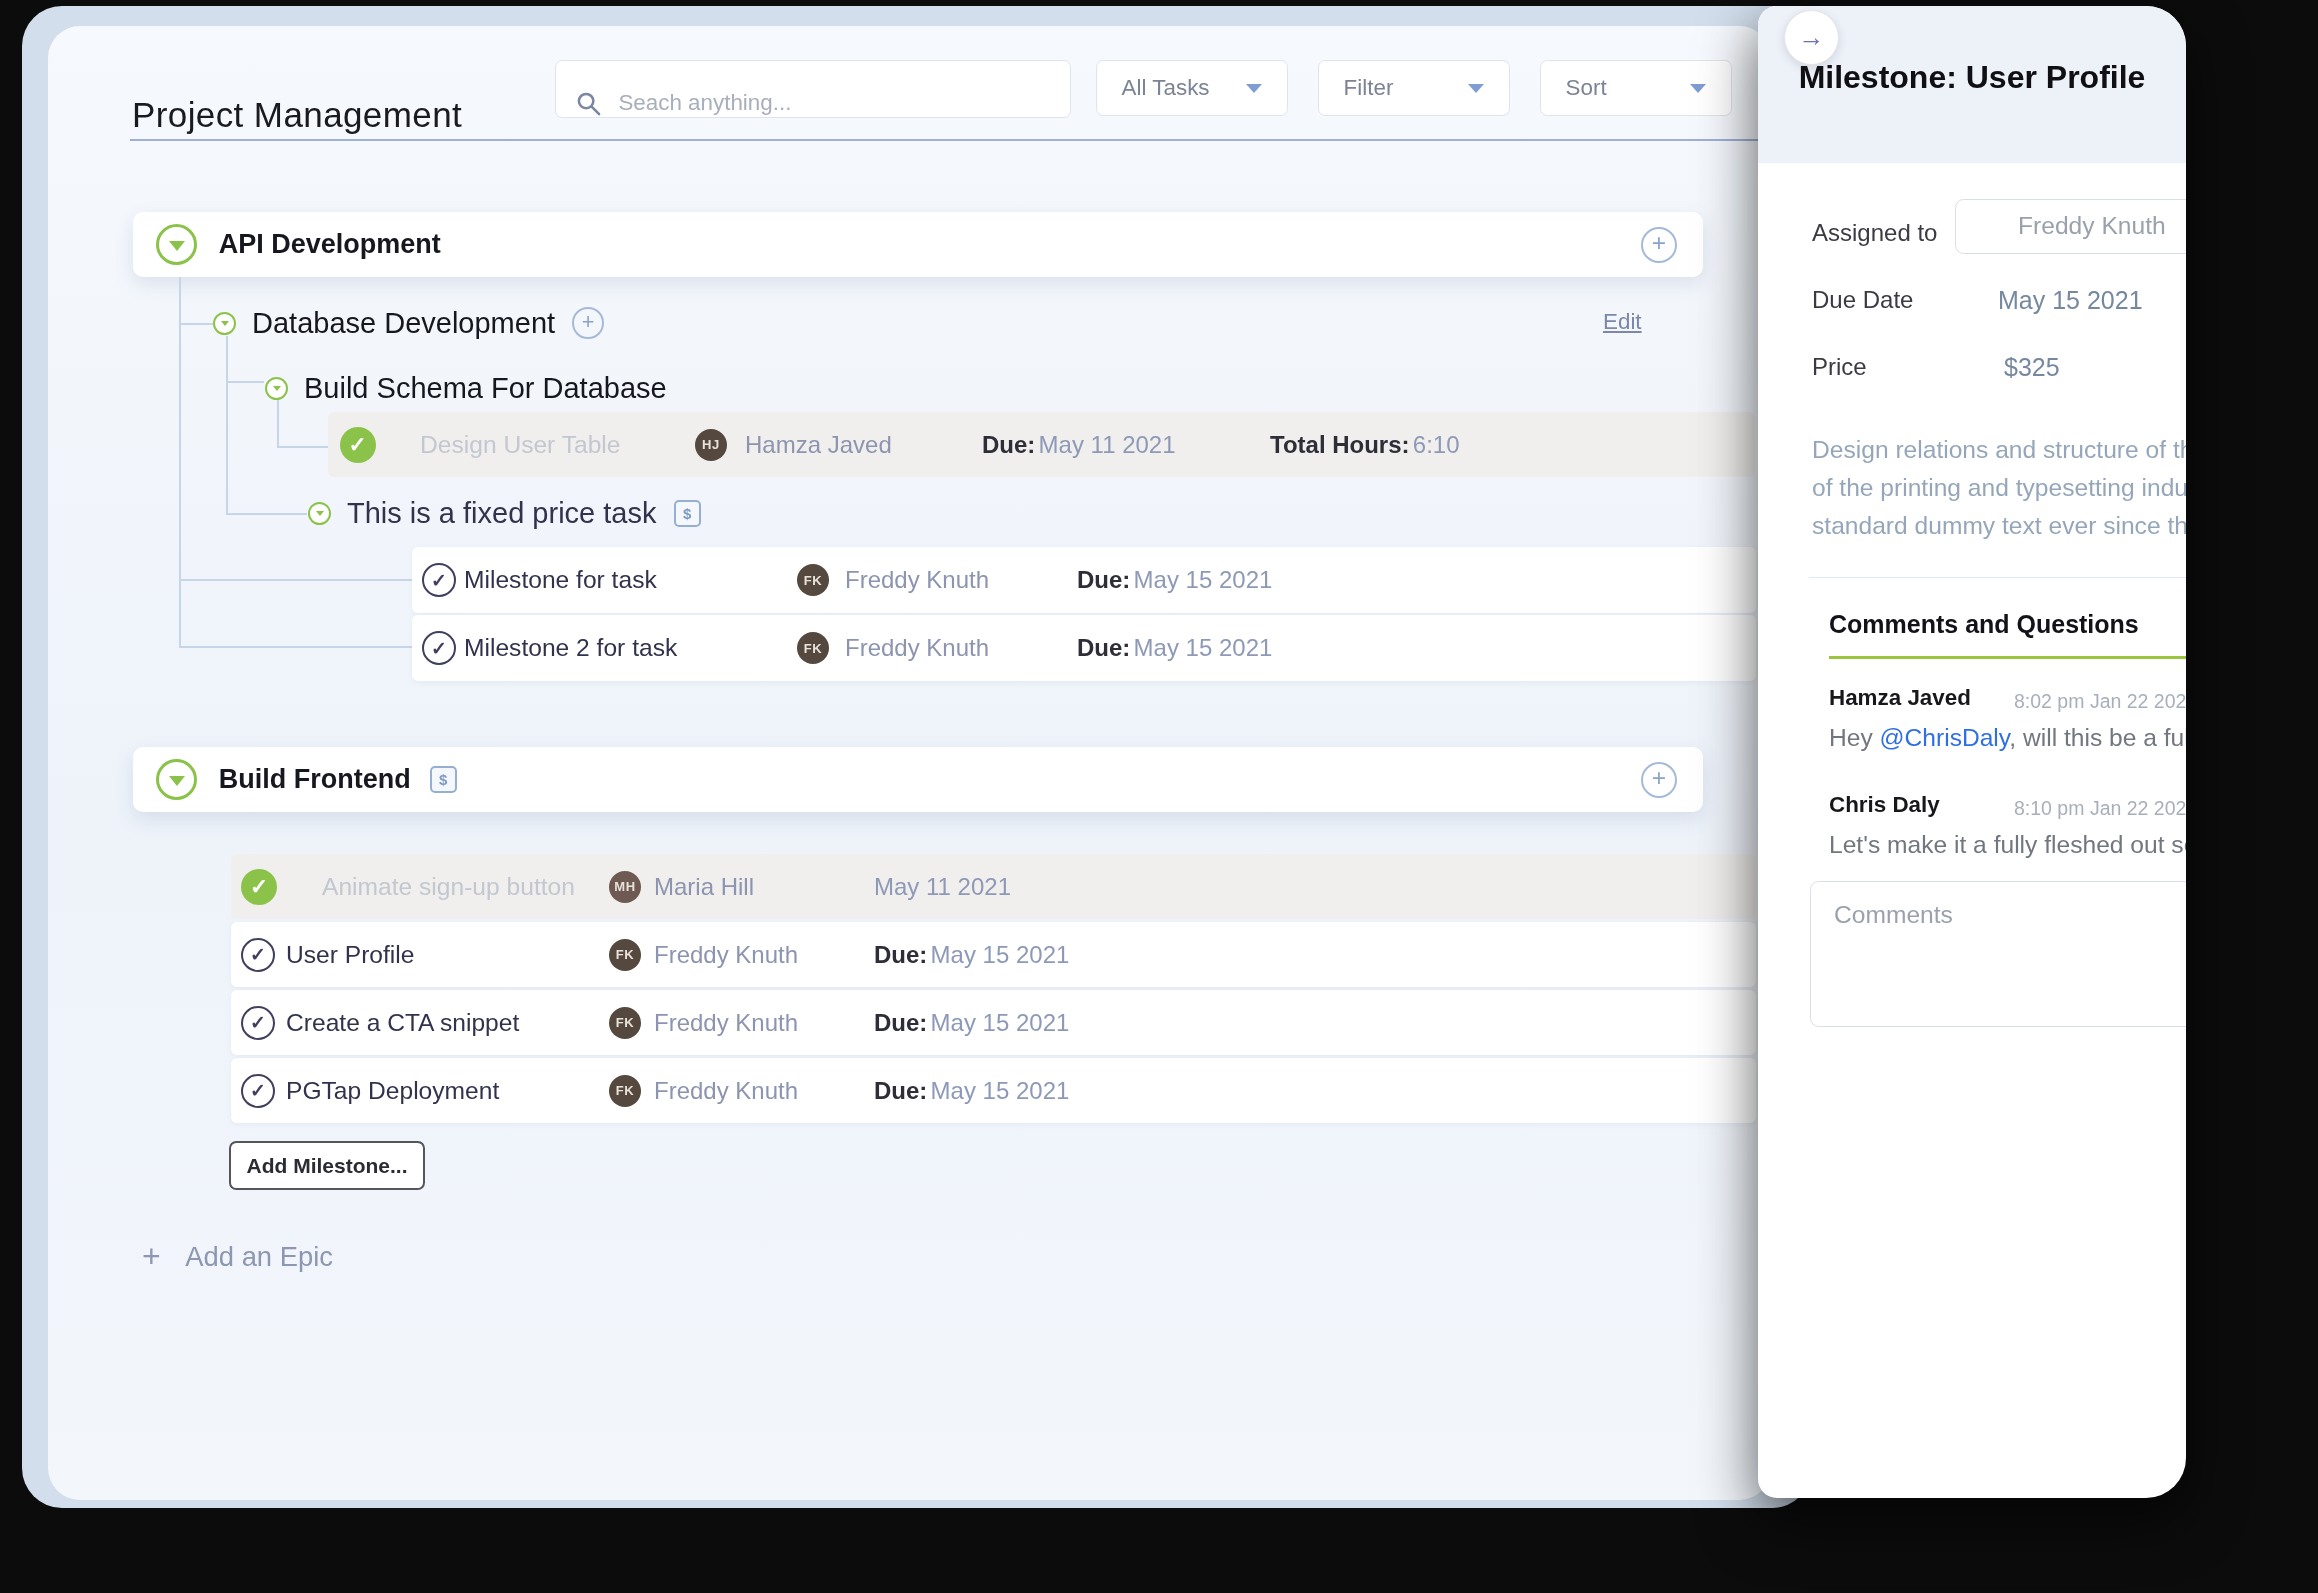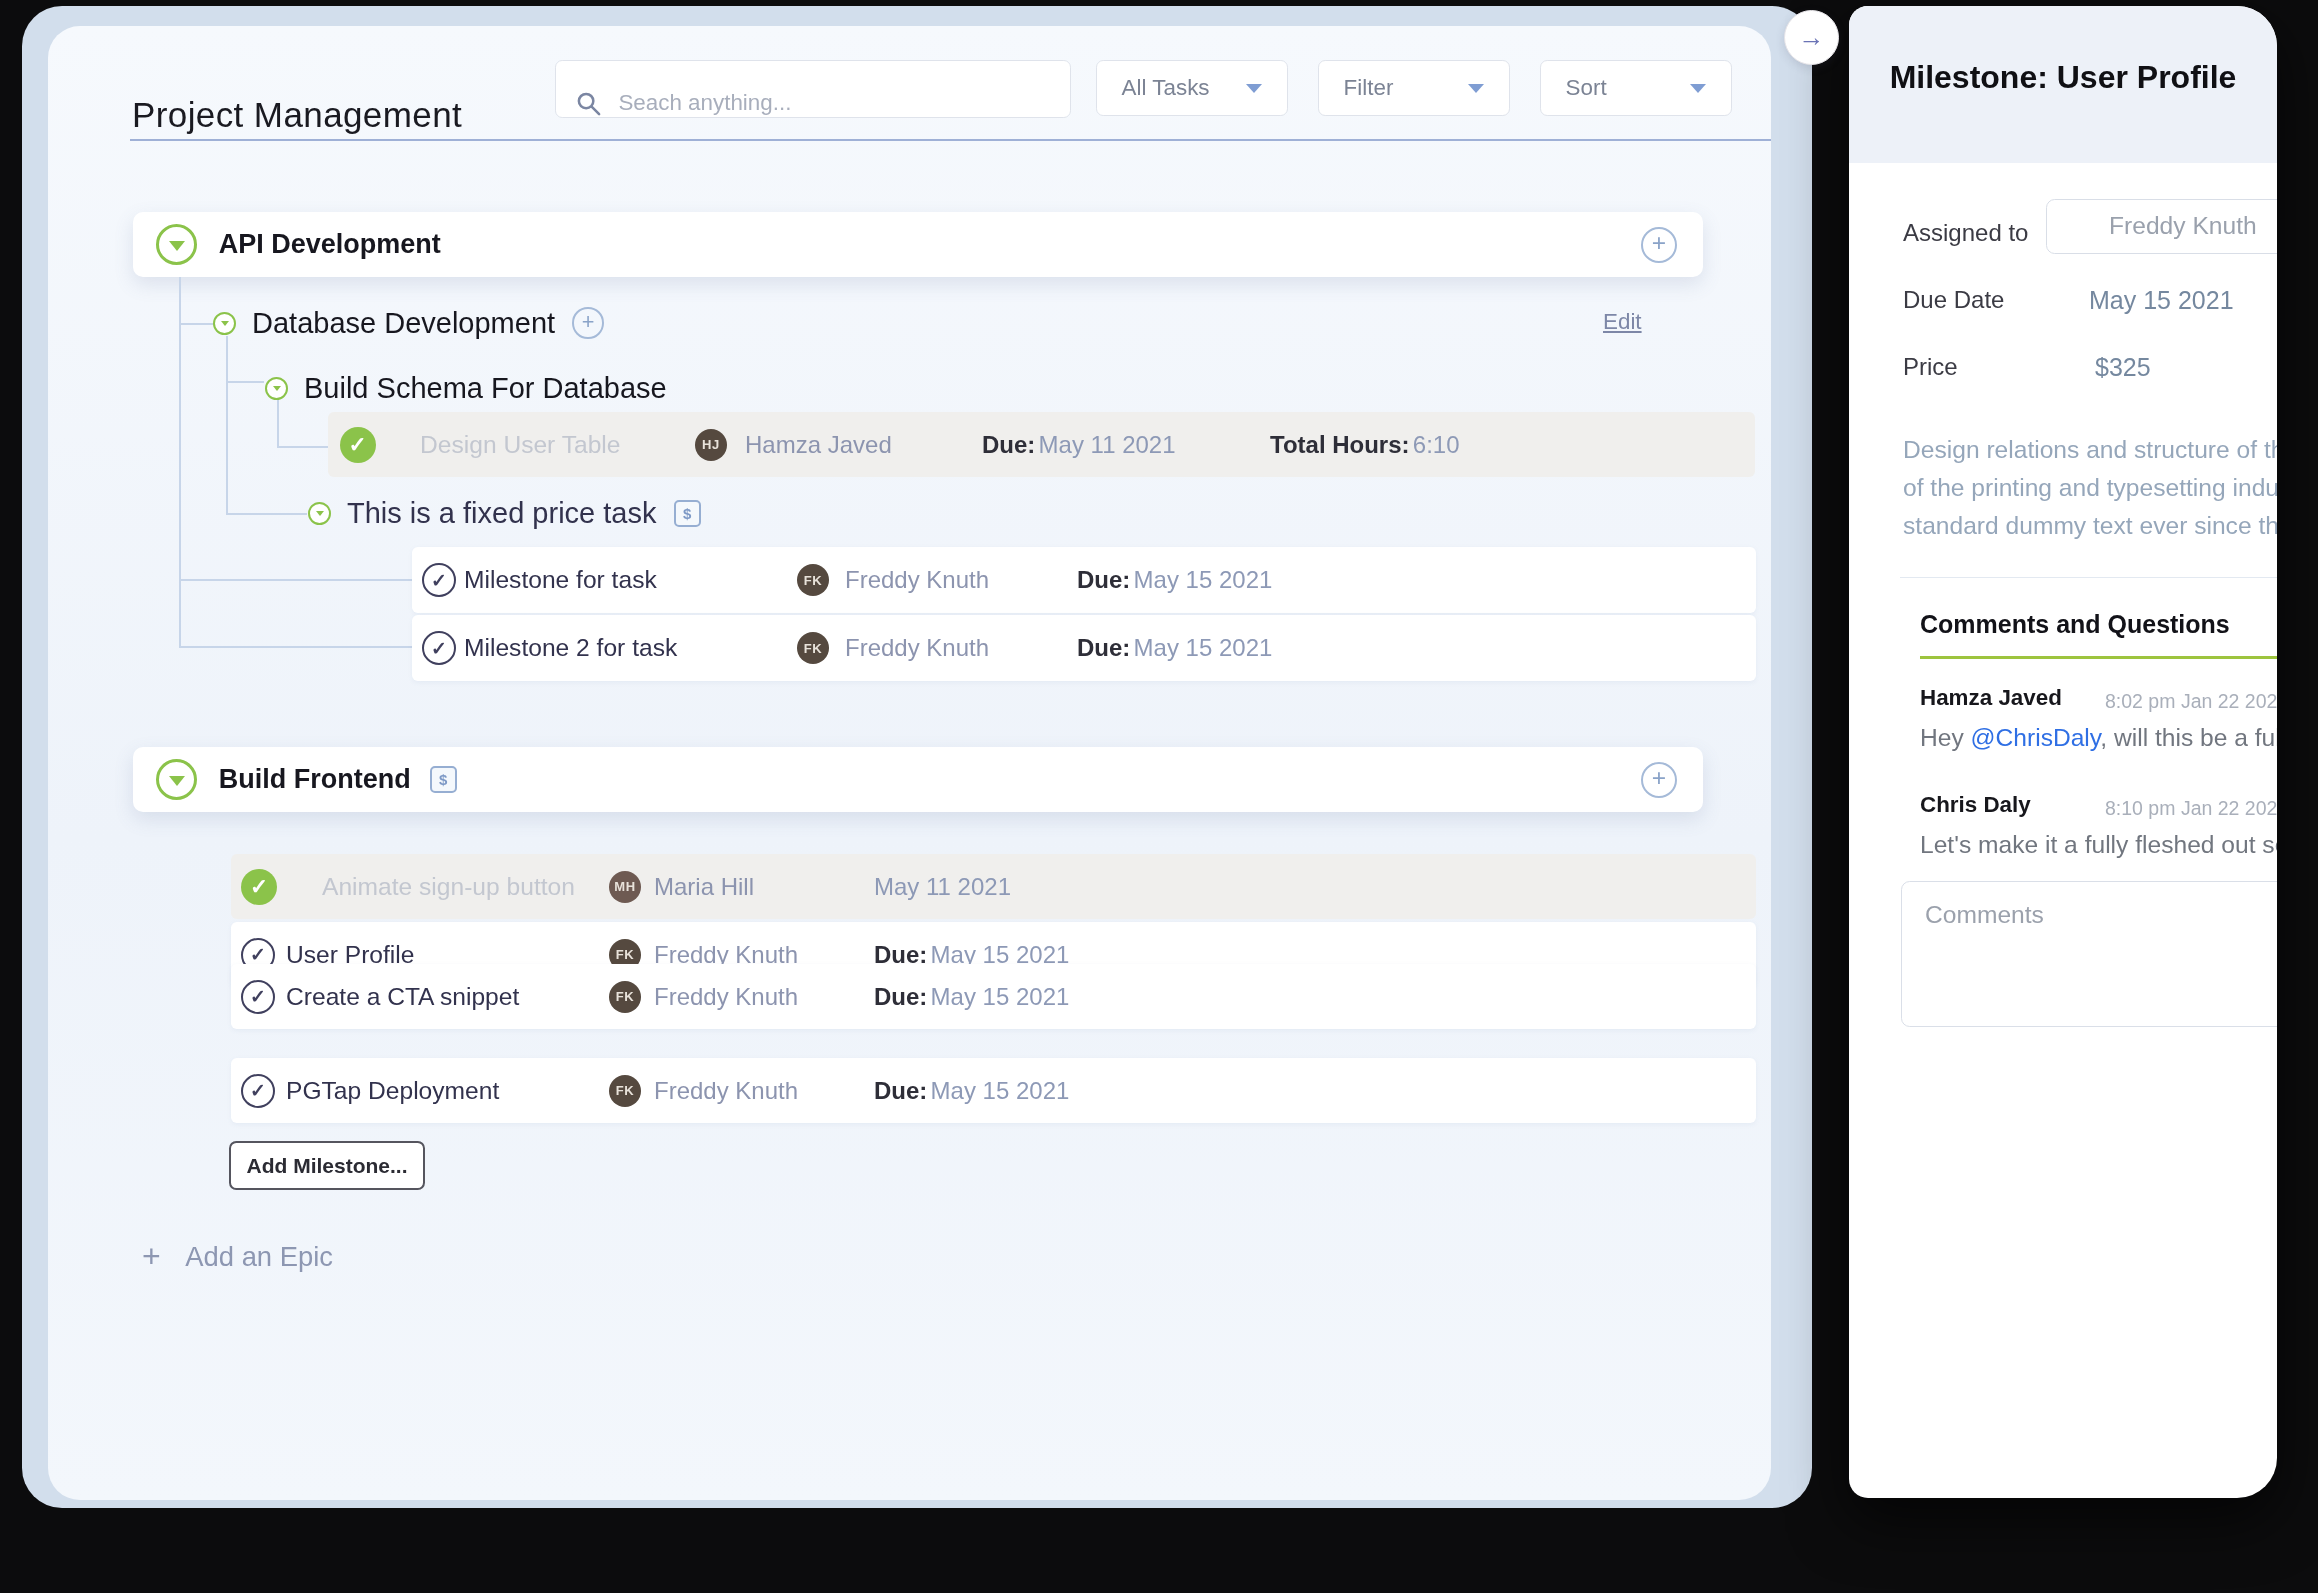--- a/index.html
+++ b/index.html
@@ -72,21 +72,21 @@
   .meta span{color:#8d99b6;font-size:24px;}
   .meta{white-space:nowrap;}
   
   .add-milestone{position:absolute;left:181px;top:1115px;width:192px;height:45px;background:#fff;
     border:2.2px solid #55555e;border-radius:7.2px;display:flex;align-items:center;justify-content:center;
     font-size:21px;font-weight:bold;color:#2b2b33;cursor:pointer;}
   .add-epic{position:absolute;left:94px;top:1212px;display:flex;align-items:center;cursor:pointer;}
   .add-epic .plus{font-size:32px;color:#8d97b2;font-weight:300;}
   .add-epic .lbl{font-size:27.4px;color:#8d97b2;margin-left:24.6px;}
   
-  .panel{position:absolute;left:1849px;top:5.8px;width:428px;height:1492px;background:#fff;
+  .panel{position:absolute;left:1758px;top:5.8px;width:428px;height:1492px;background:#fff;
     border-radius:19px 40px 40px 19px;overflow:hidden;
     box-shadow:0 21.7px 58px rgba(0,0,0,.65);}
   .panel-header{position:absolute;left:0;top:0;width:100%;height:157px;background:#edf1f8;}
   .panel-title{position:absolute;left:0;top:53px;width:100%;text-align:center;
     font-size:32px;font-weight:bold;color:#101014;}
   .collapse-btn{position:absolute;left:1784px;top:10px;width:53px;height:53px;border-radius:50%;
     background:#fff;border:1.4px solid #e6e4e8;box-shadow:0 2.9px 10px rgba(60,60,90,.15);
     display:flex;align-items:center;justify-content:center;cursor:pointer;z-index:5;}
   .collapse-btn::before{content:"→";font-size:26px;color:#6a73b5;}
   .fieldlabel{position:absolute;left:54px;font-size:24px;color:#3b3b44;}
@@ -222,21 +222,21 @@
   </div>
 
   <div class="trow" style="left:183px;top:896px;width:1525px;height:65px;">
     <div class="check-outline" style="left:10px;"></div>
     <div class="title" style="left:55px;">User Profile</div>
     <div class="avatar" style="left:378px;">FK</div>
     <div class="assignee" style="left:423px;">Freddy Knuth</div>
     <div class="meta" style="left:643px;"><b>Due:</b> <span>May 15 2021</span></div>
   </div>
 
-  <div class="trow" style="left:183px;top:938px;width:1525px;height:65px;">
+  <div class="trow" style="left:183px;top:964px;width:1525px;height:65px;">
     <div class="check-outline" style="left:10px;"></div>
     <div class="title" style="left:55px;">Create a CTA snippet</div>
     <div class="avatar" style="left:378px;">FK</div>
     <div class="assignee" style="left:423px;">Freddy Knuth</div>
     <div class="meta" style="left:643px;"><b>Due:</b> <span>May 15 2021</span></div>
   </div>
 
   <div class="trow" style="left:183px;top:1032px;width:1525px;height:65px;">
     <div class="check-outline" style="left:10px;"></div>
     <div class="title" style="left:55px;">PGTap Deployment</div>

